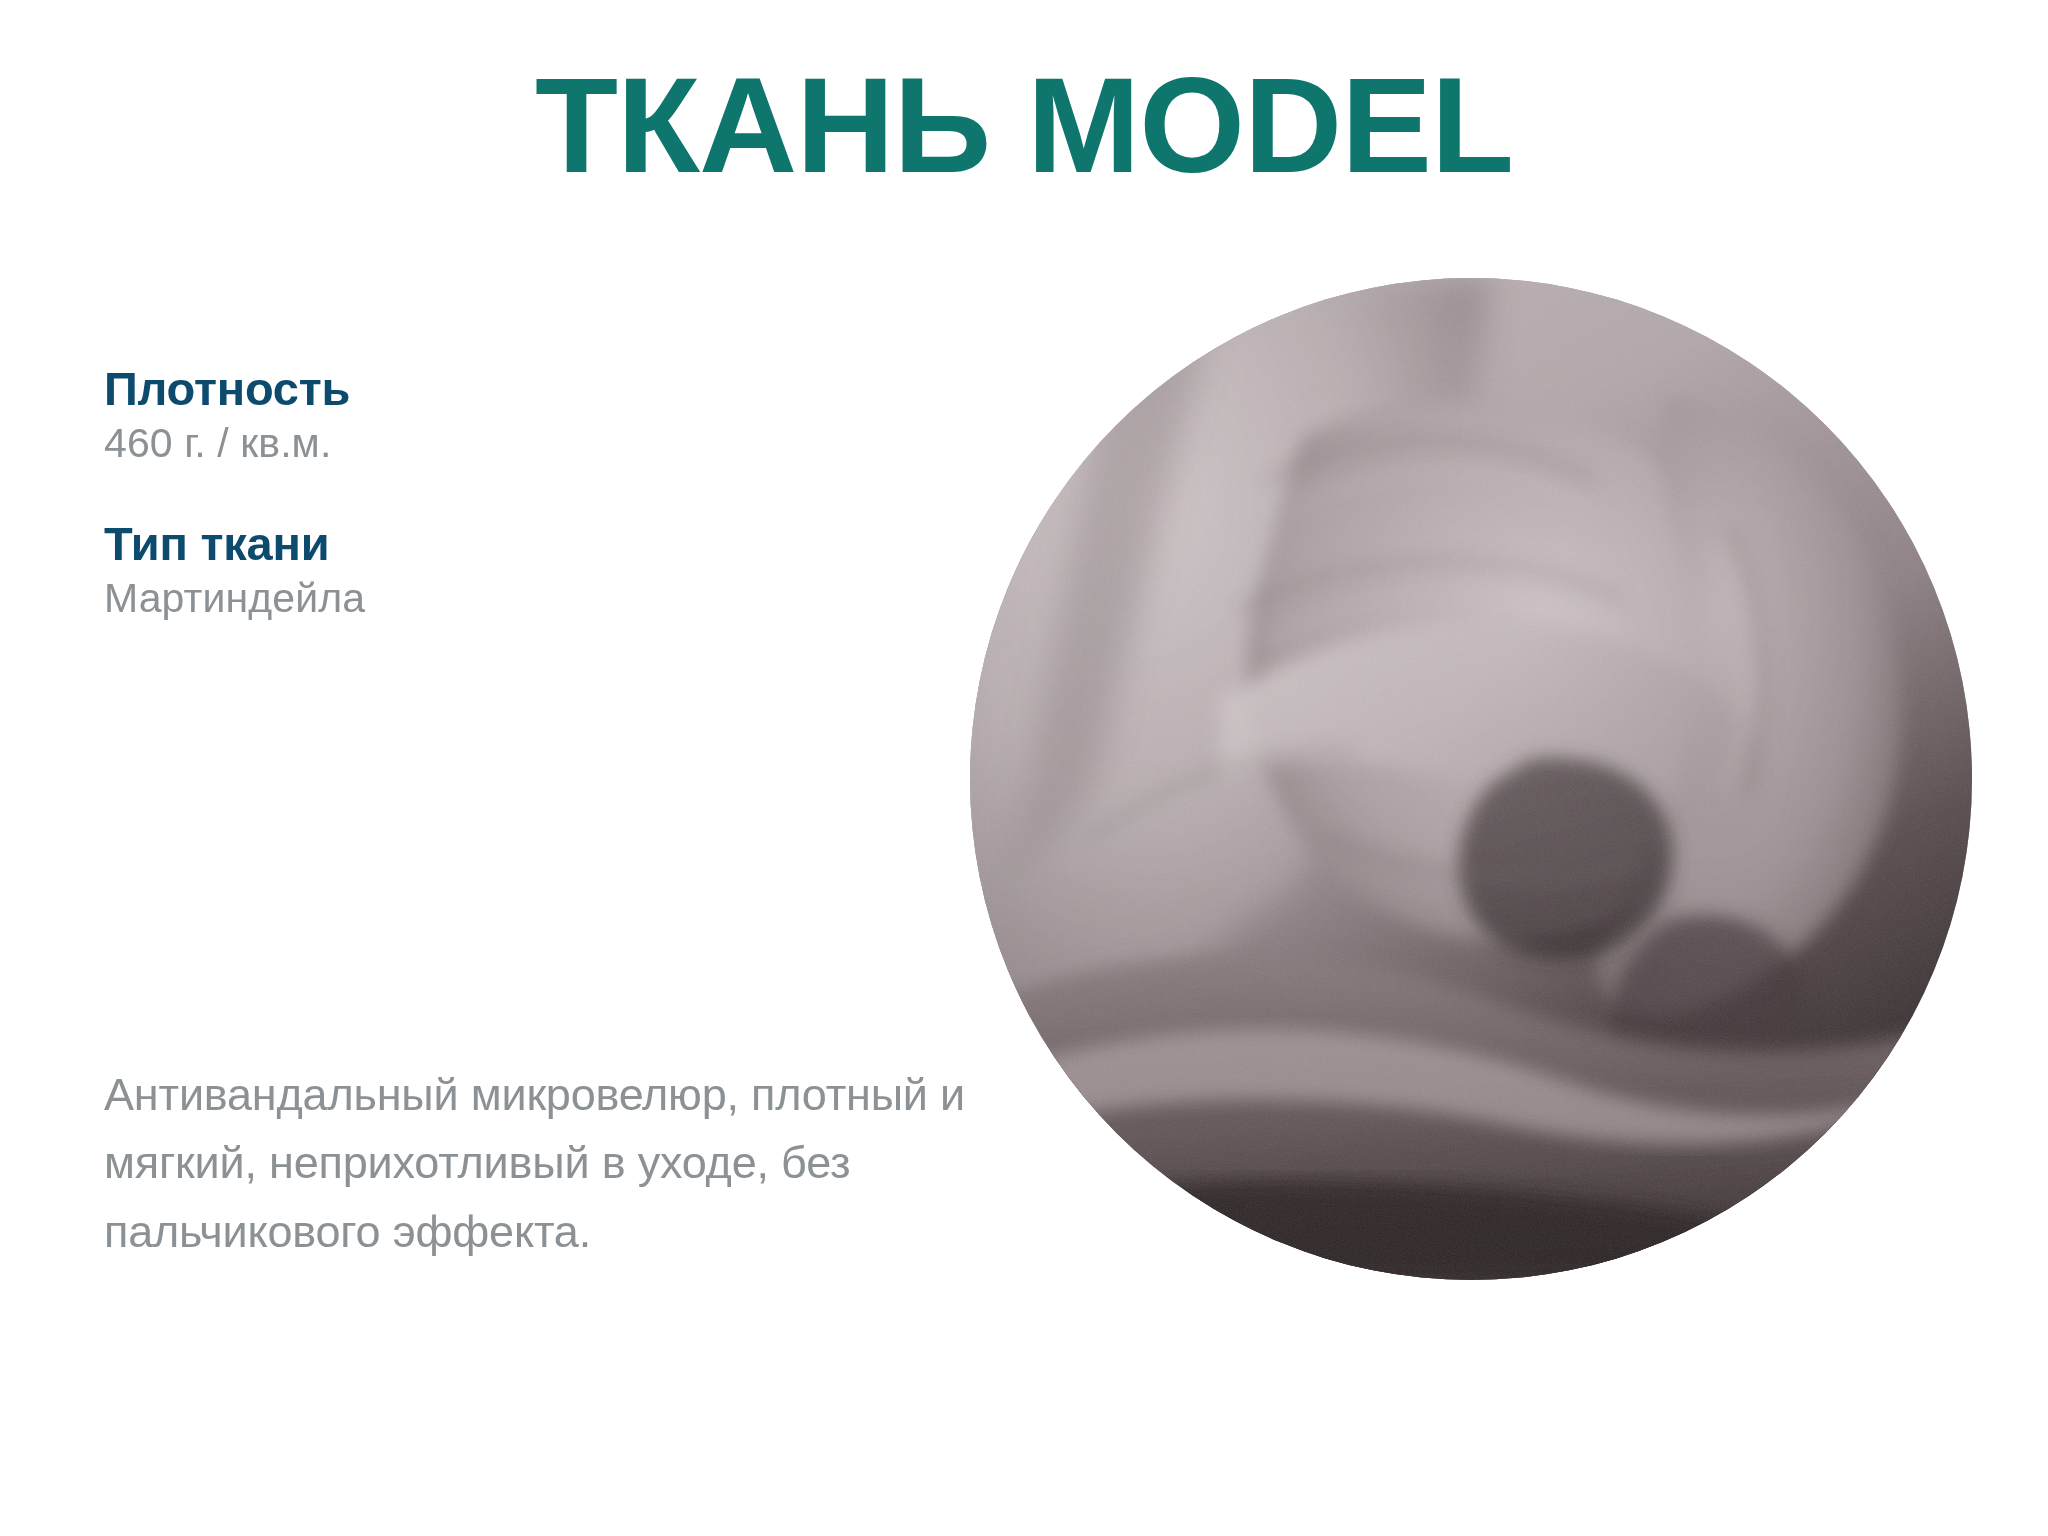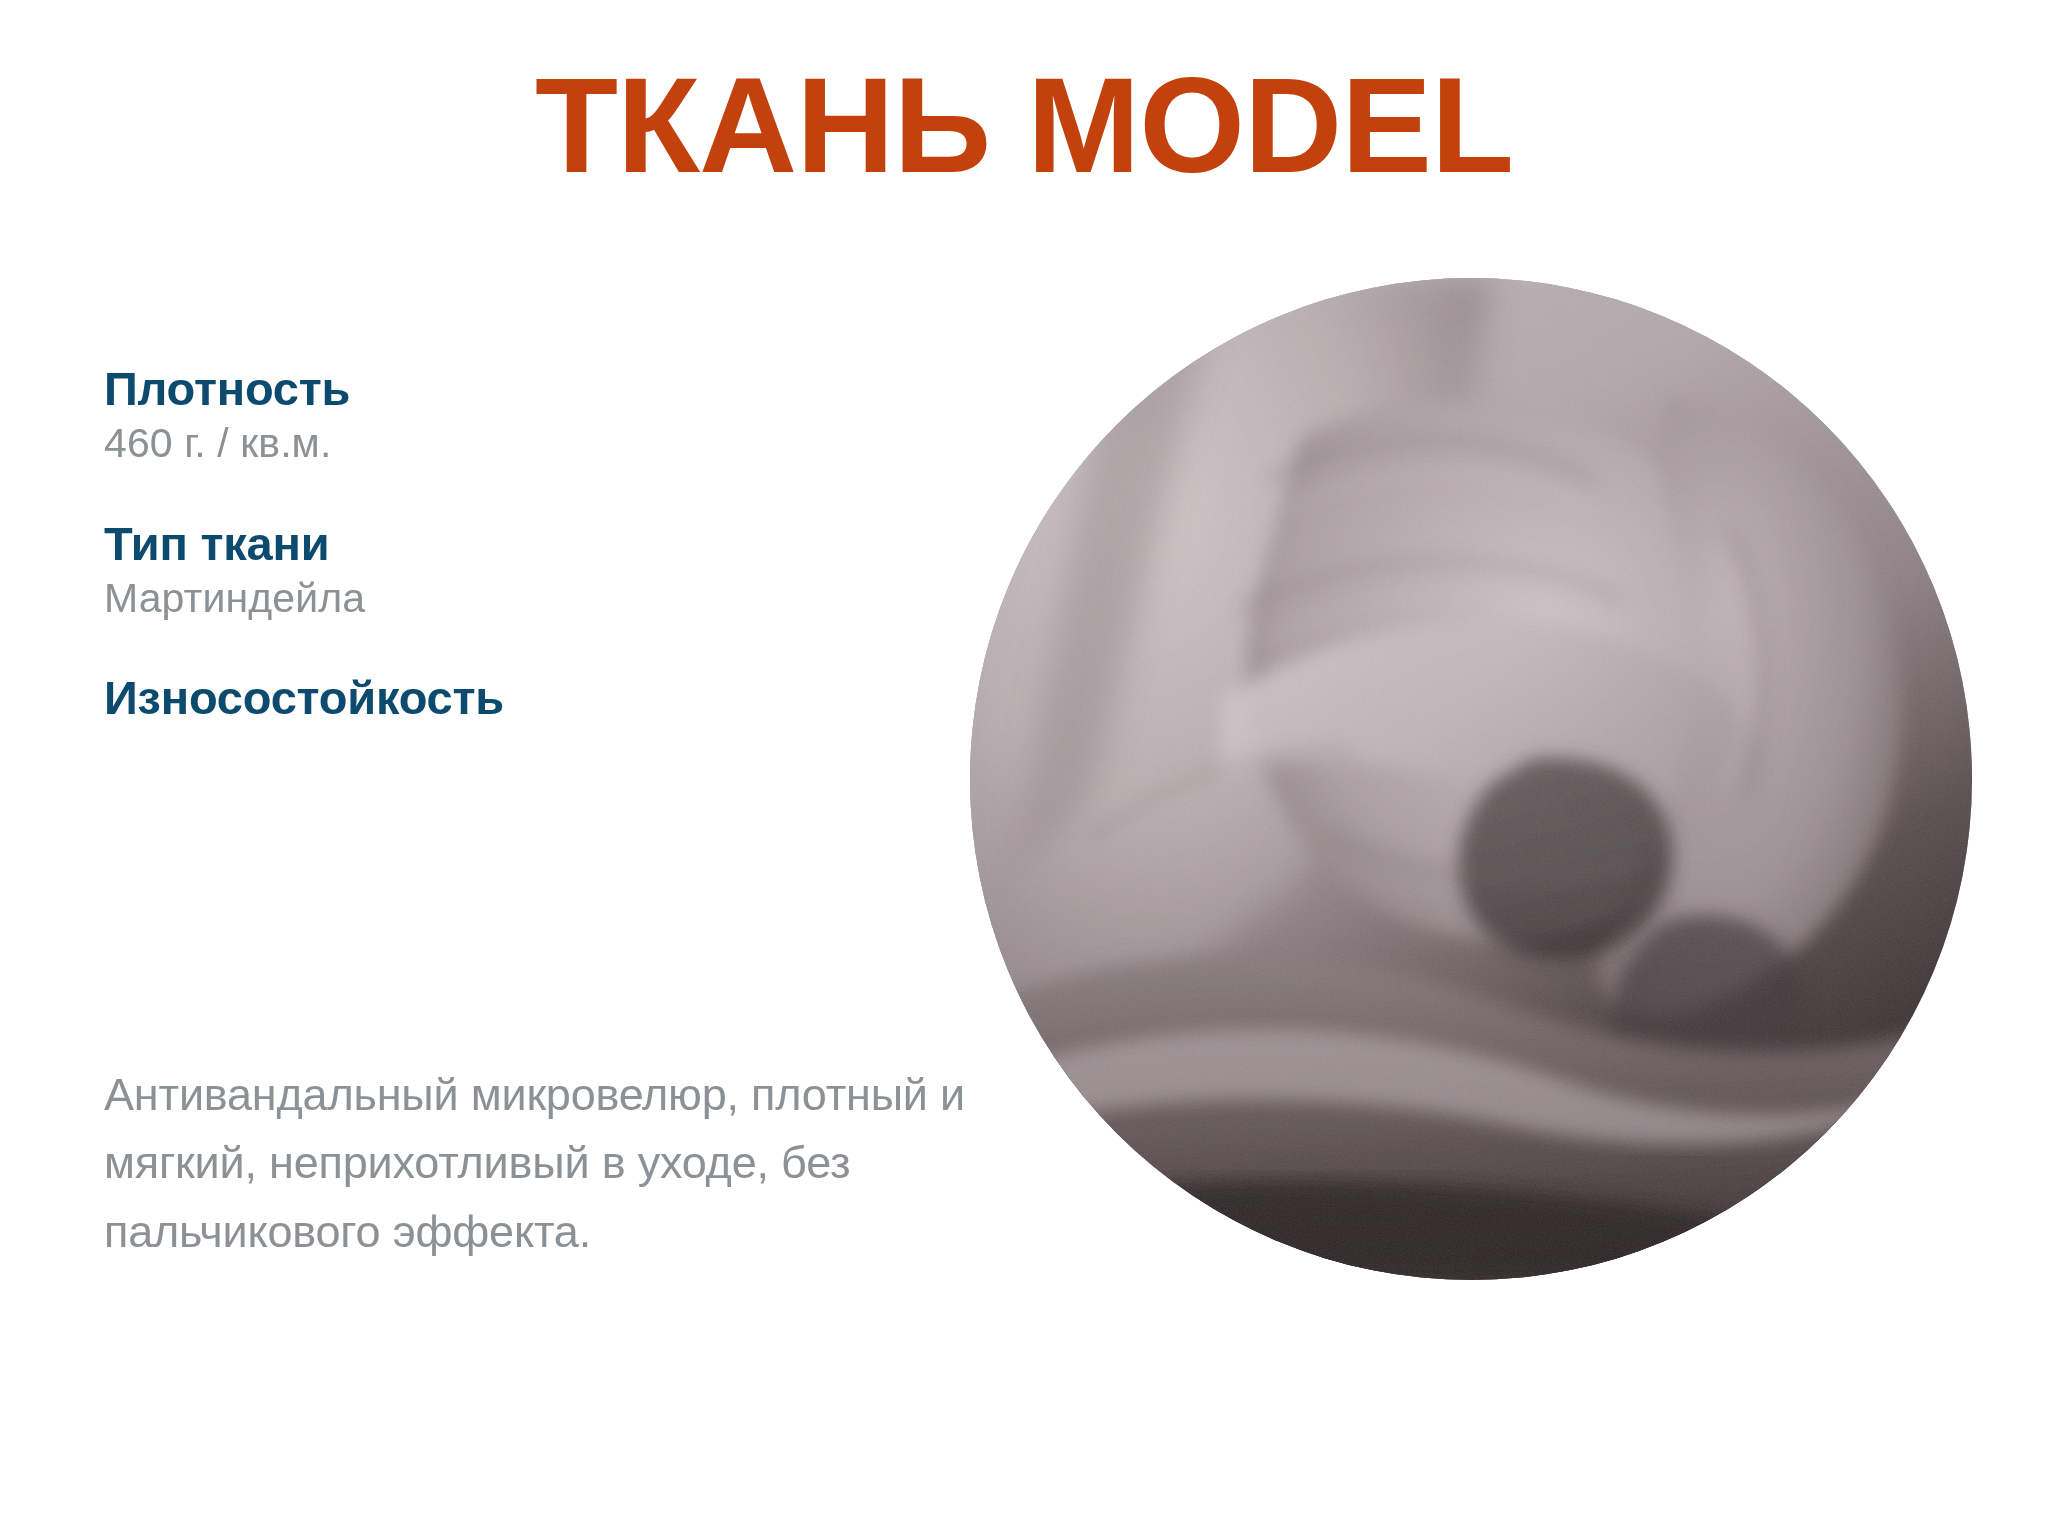--- a/index.html
+++ b/index.html
@@ -24,21 +24,21 @@
   .title {
     position: absolute;
     left: 0;
     top: 52px;
     width: 2048px;
     text-align: center;
     font-size: 136px;
     line-height: 1.08;
     font-weight: 700;
     letter-spacing: -1px;
-    color: #c2410c;
+    color: #0f766e;
     white-space: nowrap;
   }
 
   
   .specs {
     position: absolute;
     left: 104px;
     top: 360px;
     width: 760px;
   }
@@ -105,21 +105,20 @@
       <div class="spec-label">Плотность</div>
       <div class="spec-value">460 г. / кв.м.</div>
     </div>
 
     <div class="spec-block">
       <div class="spec-label">Тип ткани</div>
       <div class="spec-value">Мартиндейла</div>
     </div>
 
     <div class="spec-block">
-      <div class="spec-label">Износостойкость</div>
     </div>
 
   </div>
 
   <div class="description">Антивандальный микровелюр, плотный и мягкий, неприхотливый в уходе, без пальчикового эффекта.</div>
 
   <div class="photo-circle">
     <svg viewBox="0 0 1000 1000" preserveAspectRatio="xMidYMid slice">
       <defs>
         <linearGradient id="bgGrad" x1="0" y1="0" x2="0.55" y2="1">

